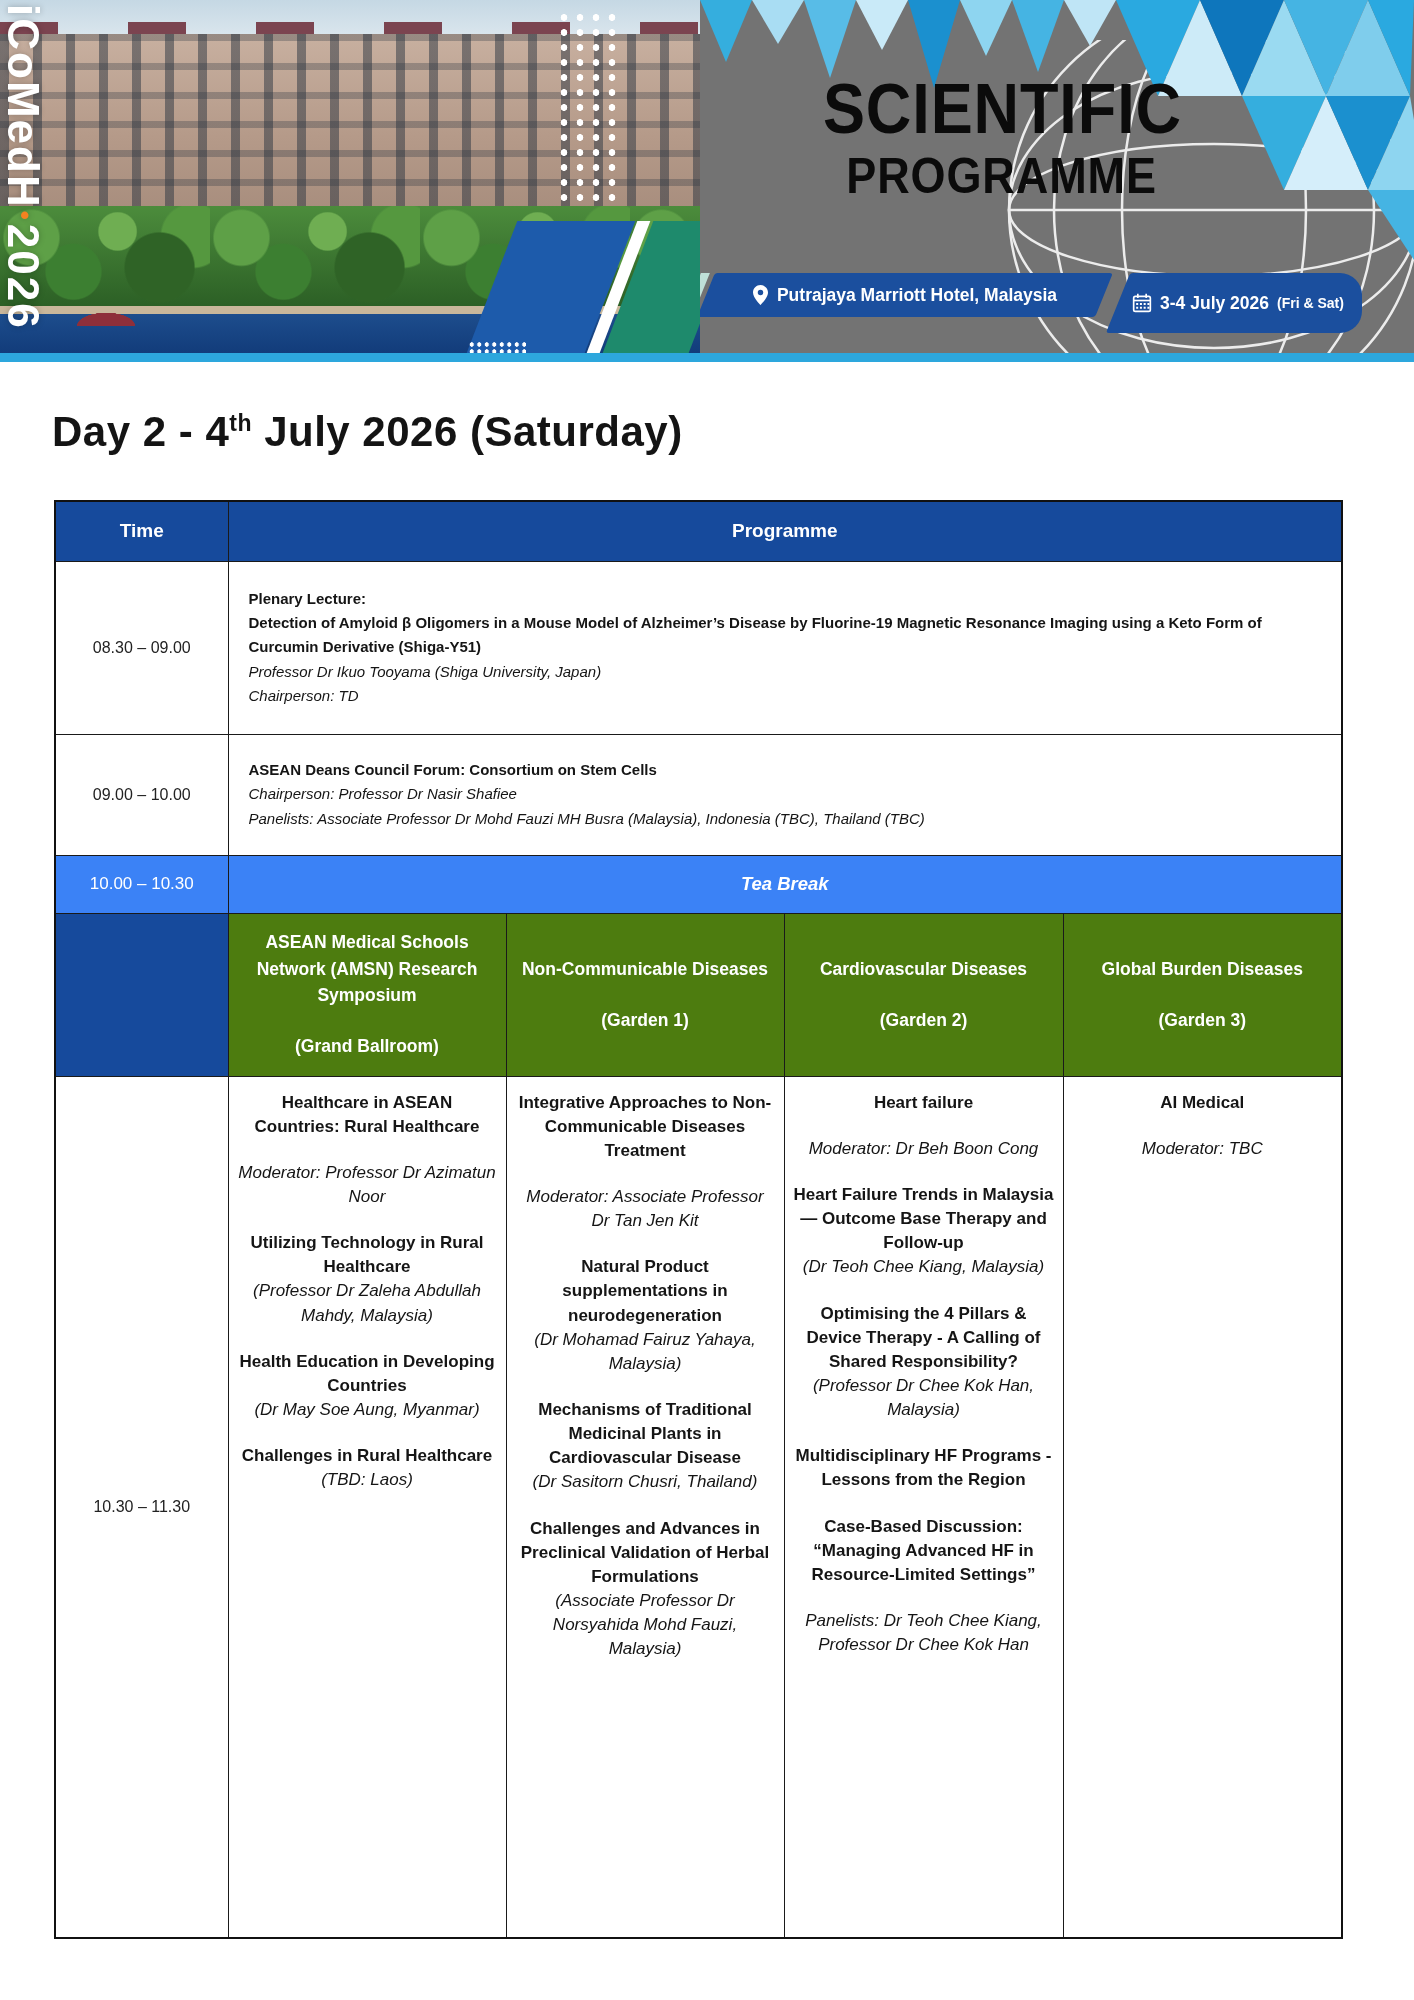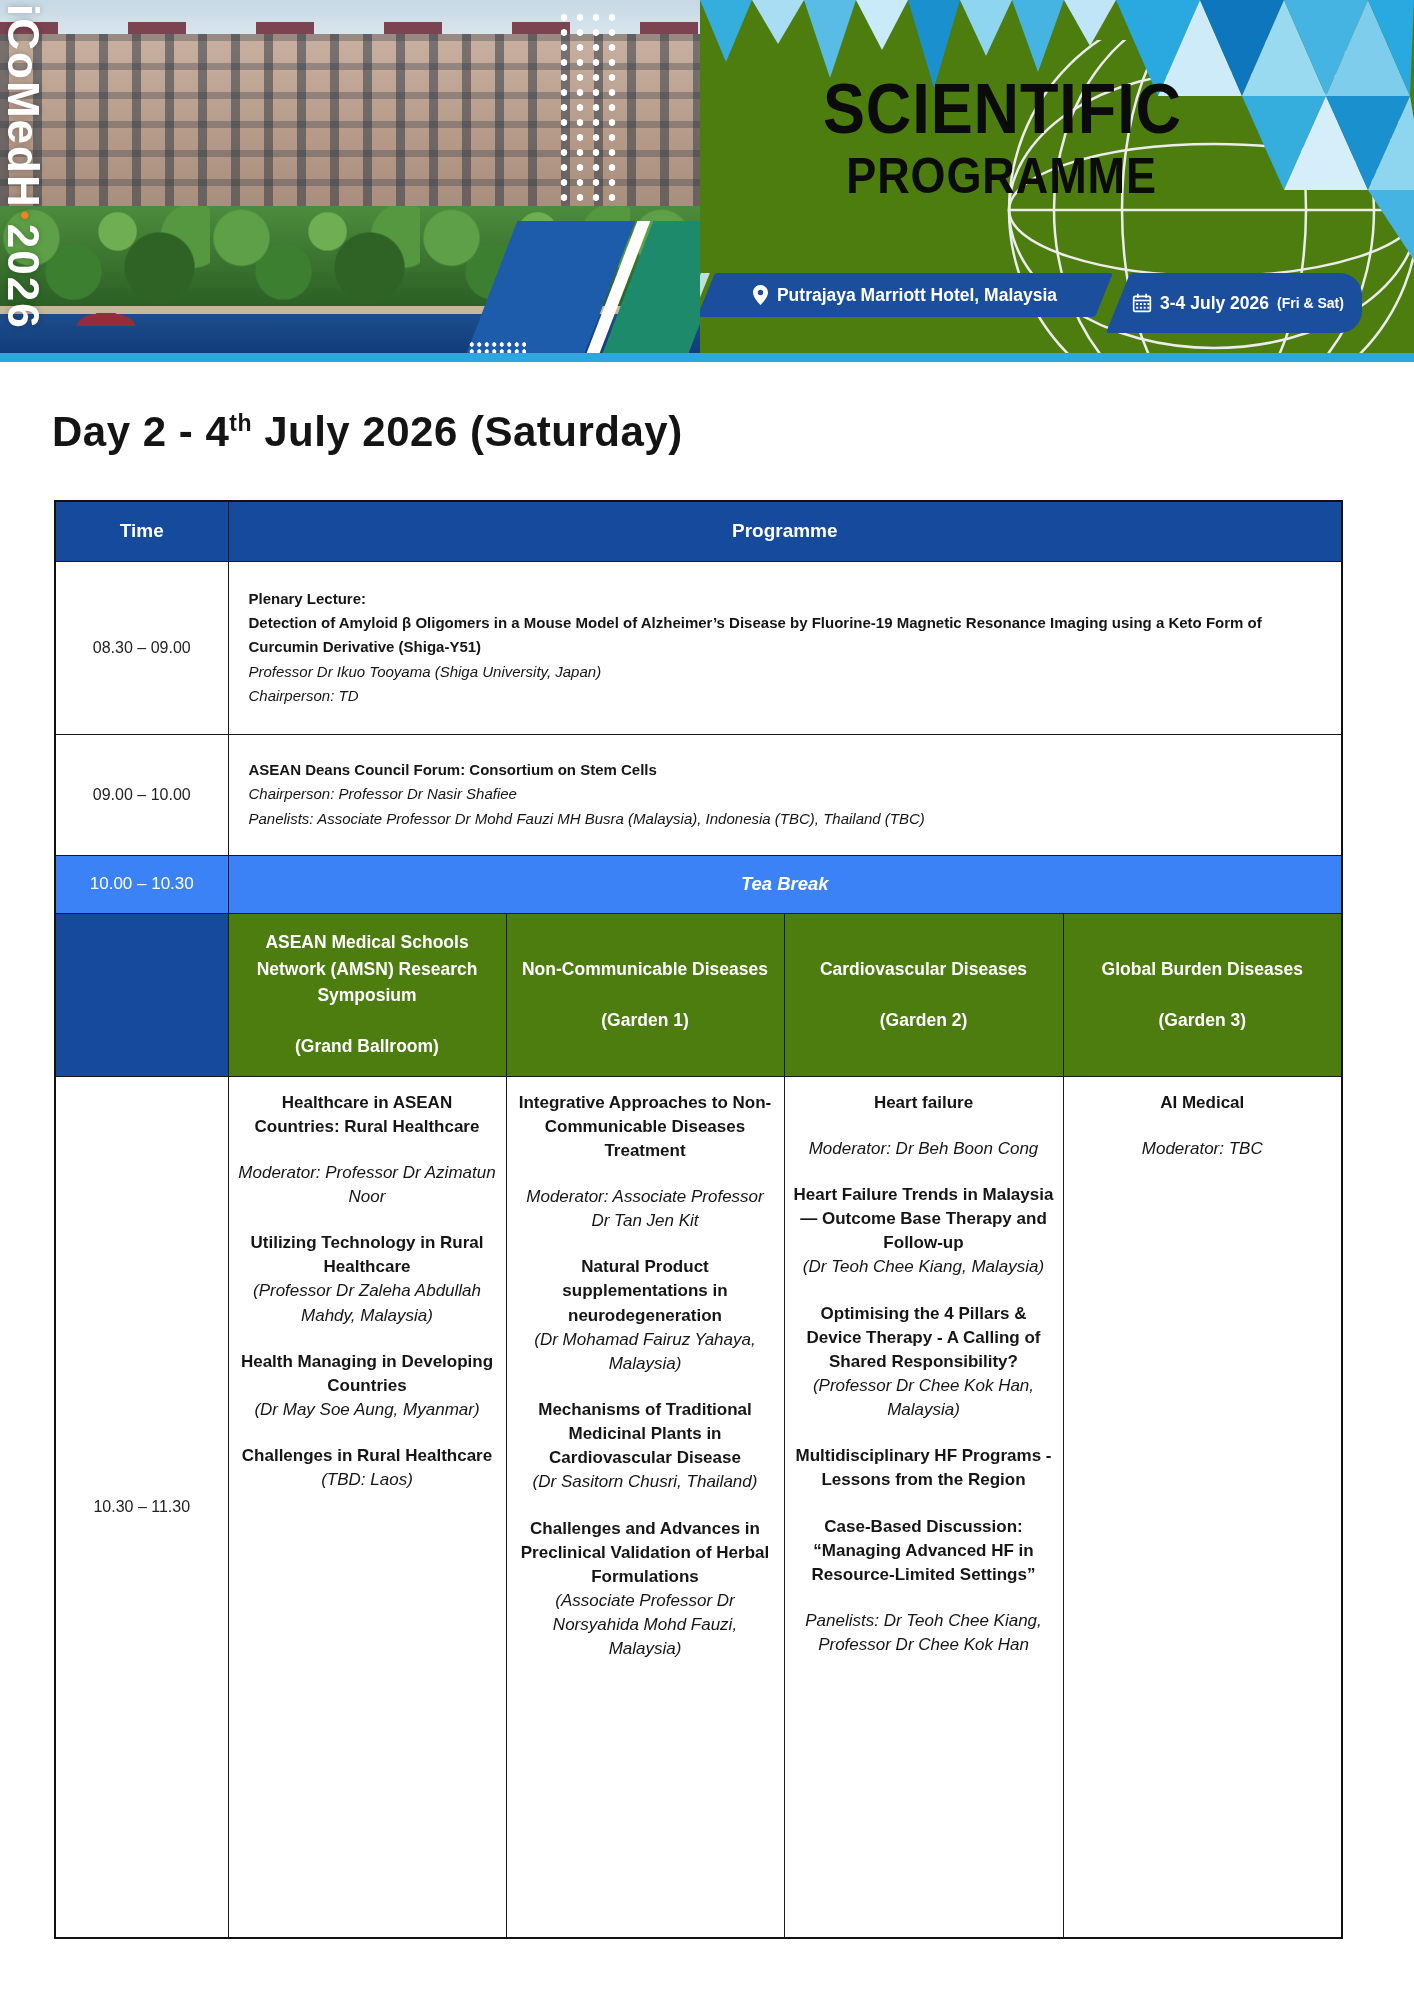--- a/index.html
+++ b/index.html
@@ -38,21 +38,21 @@
   .stripe-green{position:absolute;bottom:0;left:628px;width:86px;height:132px;background:#1e8a6c;transform:skewX(-21deg);}
   .dots-a{position:absolute;left:556px;top:10px;width:64px;height:196px;
     background-image:radial-gradient(circle,#ffffff 3.1px,rgba(0,0,0,0) 3.6px);background-size:16px 15px;}
   .dots-b{position:absolute;left:468px;top:341px;width:58px;height:14px;
     background-image:radial-gradient(circle,#ffffff 2px,rgba(0,0,0,0) 2.4px);background-size:7.5px 7px;}
   .logo-vert{position:absolute;top:4px;left:48px;white-space:nowrap;
     font-size:44px;font-weight:bold;color:#ffffff;letter-spacing:2px;
     transform-origin:0 0;transform:rotate(90deg);text-shadow:0 0 6px rgba(0,0,0,.25);}
   .logo-vert .dot{color:#f58220;font-size:26px;vertical-align:8px;padding:0 2px;}
 
-  .header-right{position:absolute;top:0;left:700px;width:714px;height:353px;background:#4d7c0f;overflow:hidden;}
+  .header-right{position:absolute;top:0;left:700px;width:714px;height:353px;background:#737373;overflow:hidden;}
   .tri-svg{position:absolute;top:0;left:0;}
   .globe-svg{position:absolute;top:40px;right:-60px;}
   .title-block{position:absolute;left:40px;right:150px;top:76px;text-align:center;}
   .title-1{font-size:70px;font-weight:800;letter-spacing:1px;line-height:.95;color:#0b0b0b;
     display:inline-block;transform:scaleX(.9);}
   .title-2{font-size:50px;font-weight:800;letter-spacing:1px;line-height:1;color:#0b0b0b;
     display:inline-block;transform:scaleX(.9);margin-top:8px;}
   .banners{position:absolute;left:0;top:273px;width:714px;height:44px;}
   .accent-1{position:absolute;left:-8px;top:0;width:9px;height:44px;background:#bfe0d8;transform:skewX(-22deg);}
   .ribbon-loc{position:absolute;left:6px;top:0;width:398px;height:44px;background:#1b4f9e;transform:skewX(-22deg);border-radius:3px;}
@@ -245,21 +245,21 @@
       <div class="room">(Garden 3)</div>
     </td>
   </tr>
   <tr style="height:862px">
     <td class="cell-time">10.30 – 11.30</td>
     <td class="cell-session">
           <p class="line b">Healthcare in ASEAN Countries: Rural Healthcare</p>
           <p class="line i gap">Moderator: Professor Dr Azimatun Noor</p>
           <p class="line b gap">Utilizing Technology in Rural Healthcare</p>
           <p class="line i">(Professor Dr Zaleha Abdullah Mahdy, Malaysia)</p>
-          <p class="line b gap">Health Managing in Developing Countries</p>
+          <p class="line b gap">Health Education in Developing Countries</p>
           <p class="line i">(Dr May Soe Aung, Myanmar)</p>
           <p class="line b gap">Challenges in Rural Healthcare</p>
           <p class="line i">(TBD: Laos)</p>
         </td>
     <td class="cell-session">
           <p class="line b">Integrative Approaches to Non-Communicable Diseases Treatment</p>
           <p class="line i gap">Moderator: Associate Professor Dr Tan Jen Kit</p>
           <p class="line b gap">Natural Product supplementations in neurodegeneration</p>
           <p class="line i">(Dr Mohamad Fairuz Yahaya, Malaysia)</p>
           <p class="line b gap">Mechanisms of Traditional Medicinal Plants in Cardiovascular Disease</p>

